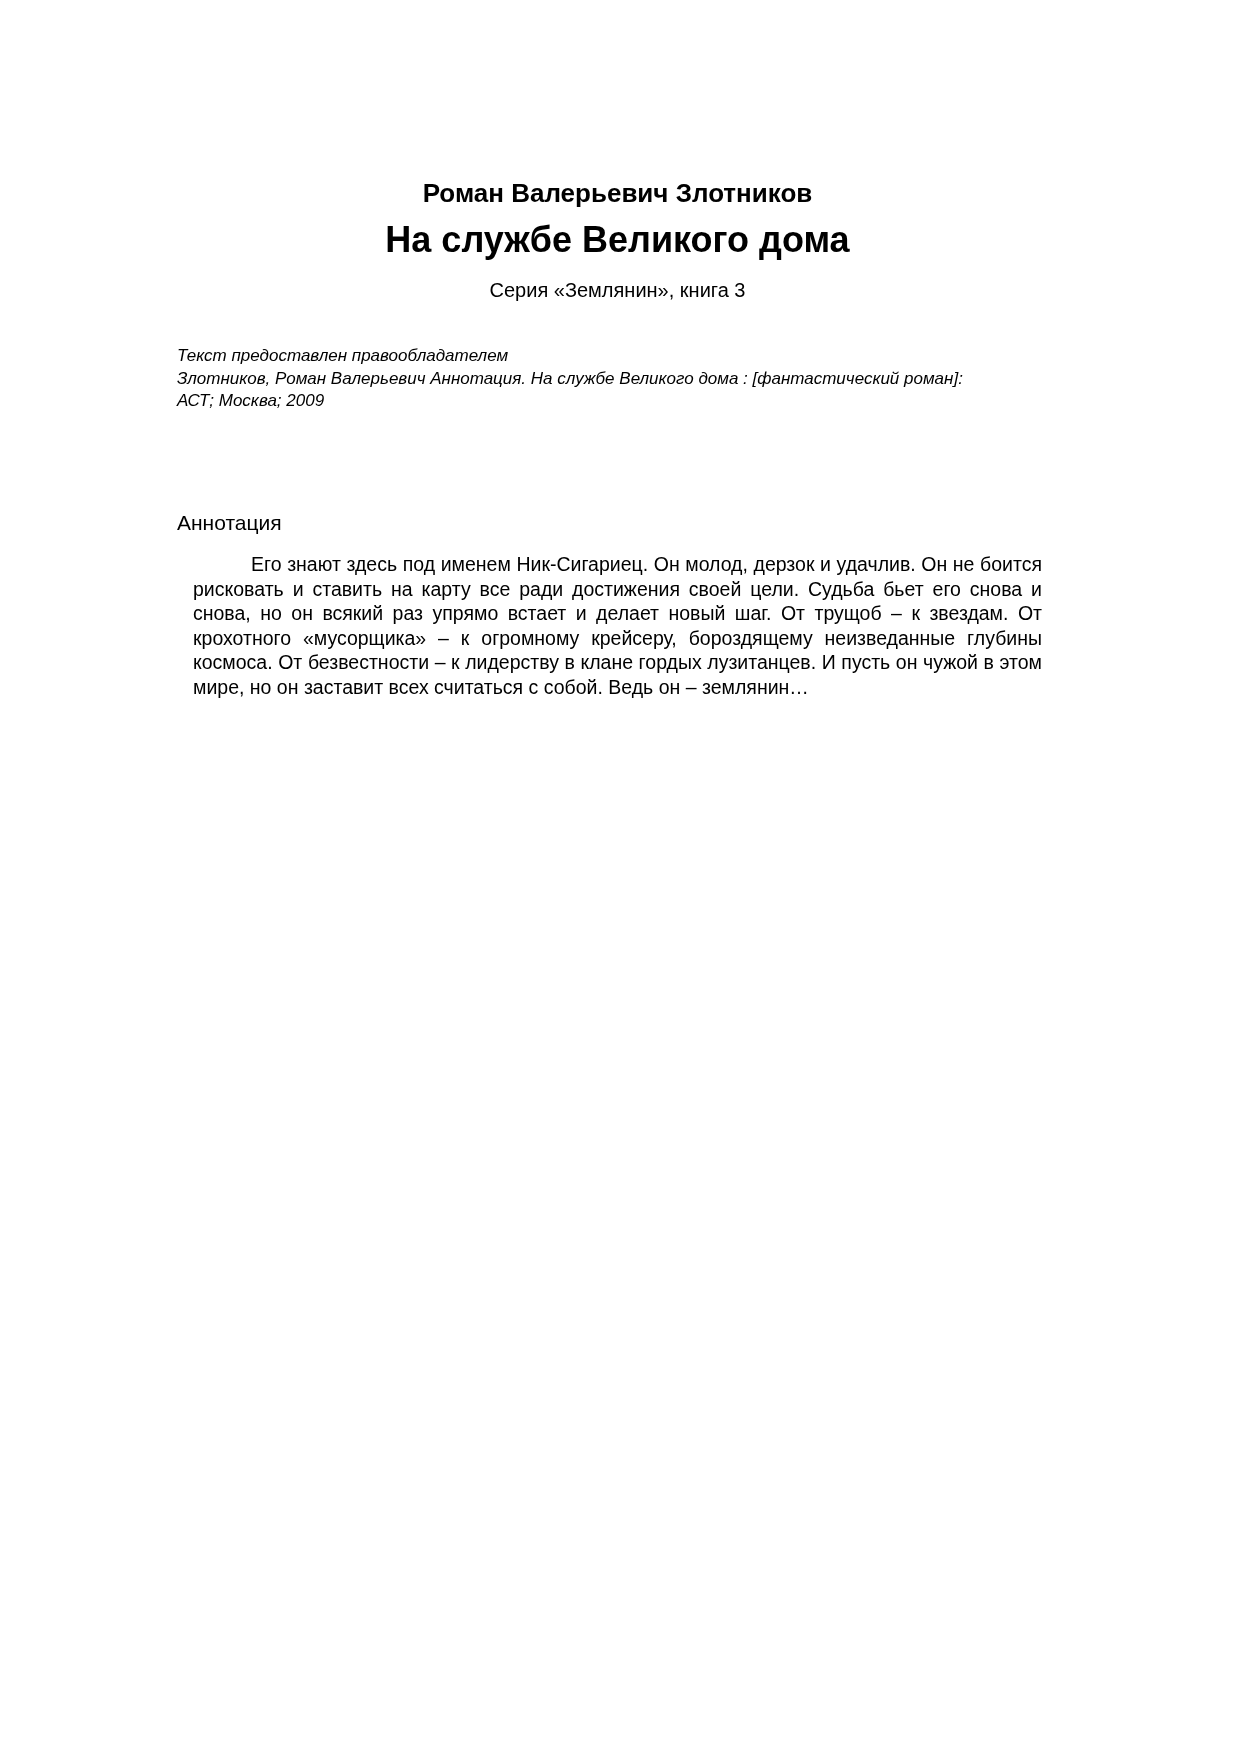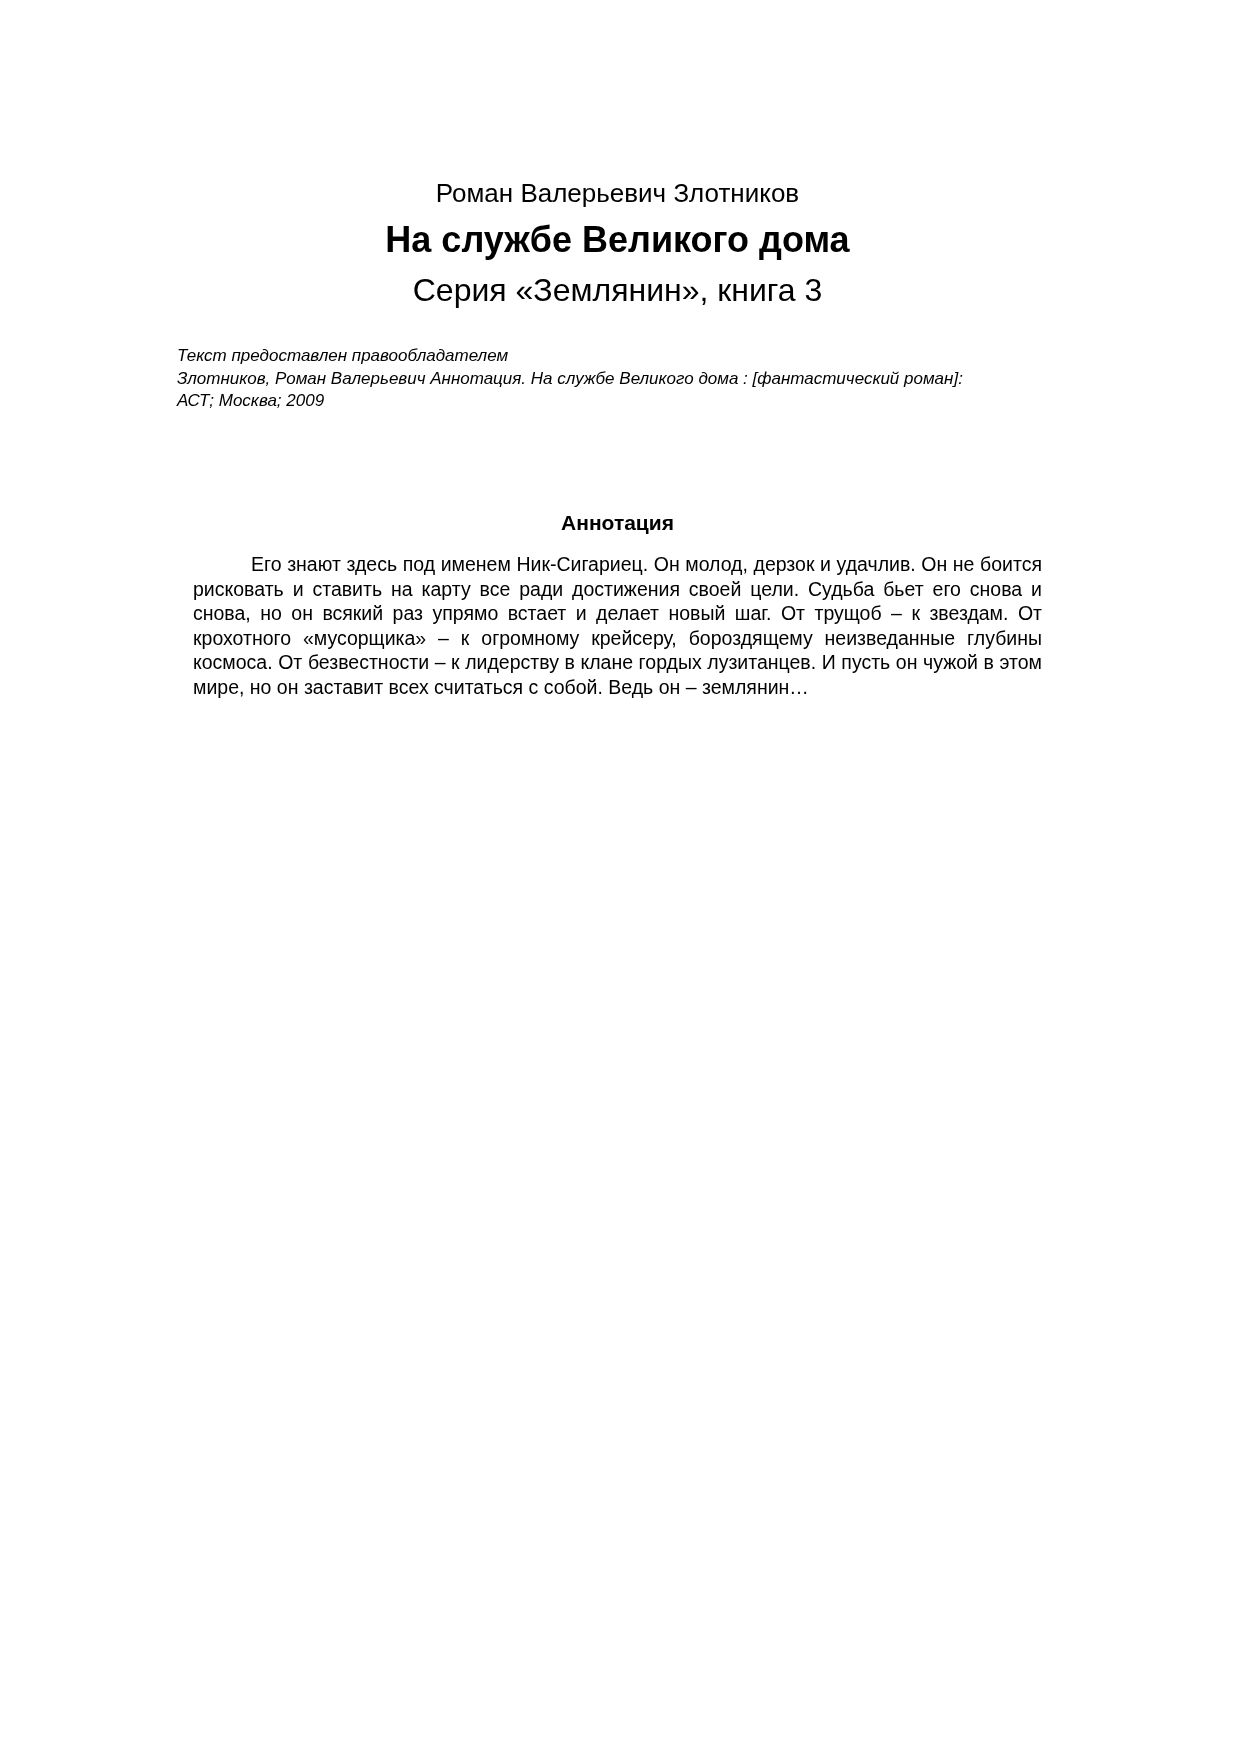--- a/index.html
+++ b/index.html
@@ -23,32 +23,32 @@
     }
     .title-block {
       position: absolute;
       top: 176px;
       left: 0;
       width: 881px;
       text-align: center;
     }
     .author {
       font-size: 26px;
-      font-weight: normal;
+      font-weight: bold;
       line-height: 34px;
       margin: 0;
     }
     .book-title {
       font-size: 36px;
       font-weight: bold;
       line-height: 42px;
       margin: 9px;
     }
     .series {
-      font-size: 32px;
+      font-size: 20px;
       font-weight: normal;
       line-height: 40px;
       margin: 0;
     }
     .meta-block {
       position: absolute;
       top: 345px;
       left: 0;
       width: 881px;
       text-align: left;
@@ -60,23 +60,23 @@
       display: block;
       white-space: nowrap;
     }
     .annotation {
       position: absolute;
       top: 510px;
       left: 0;
       width: 881px;
     }
     .annotation-heading {
-      text-align: center;
+      text-align: left;
       font-size: 21px;
-      font-weight: bold;
+      font-weight: normal;
       line-height: 26px;
       margin: 0;
     }
     .annotation-text {
       margin: 16px;
       font-size: 19.5px;
       line-height: 24.5px;
       text-align: justify;
       text-indent: 58px;
     }

